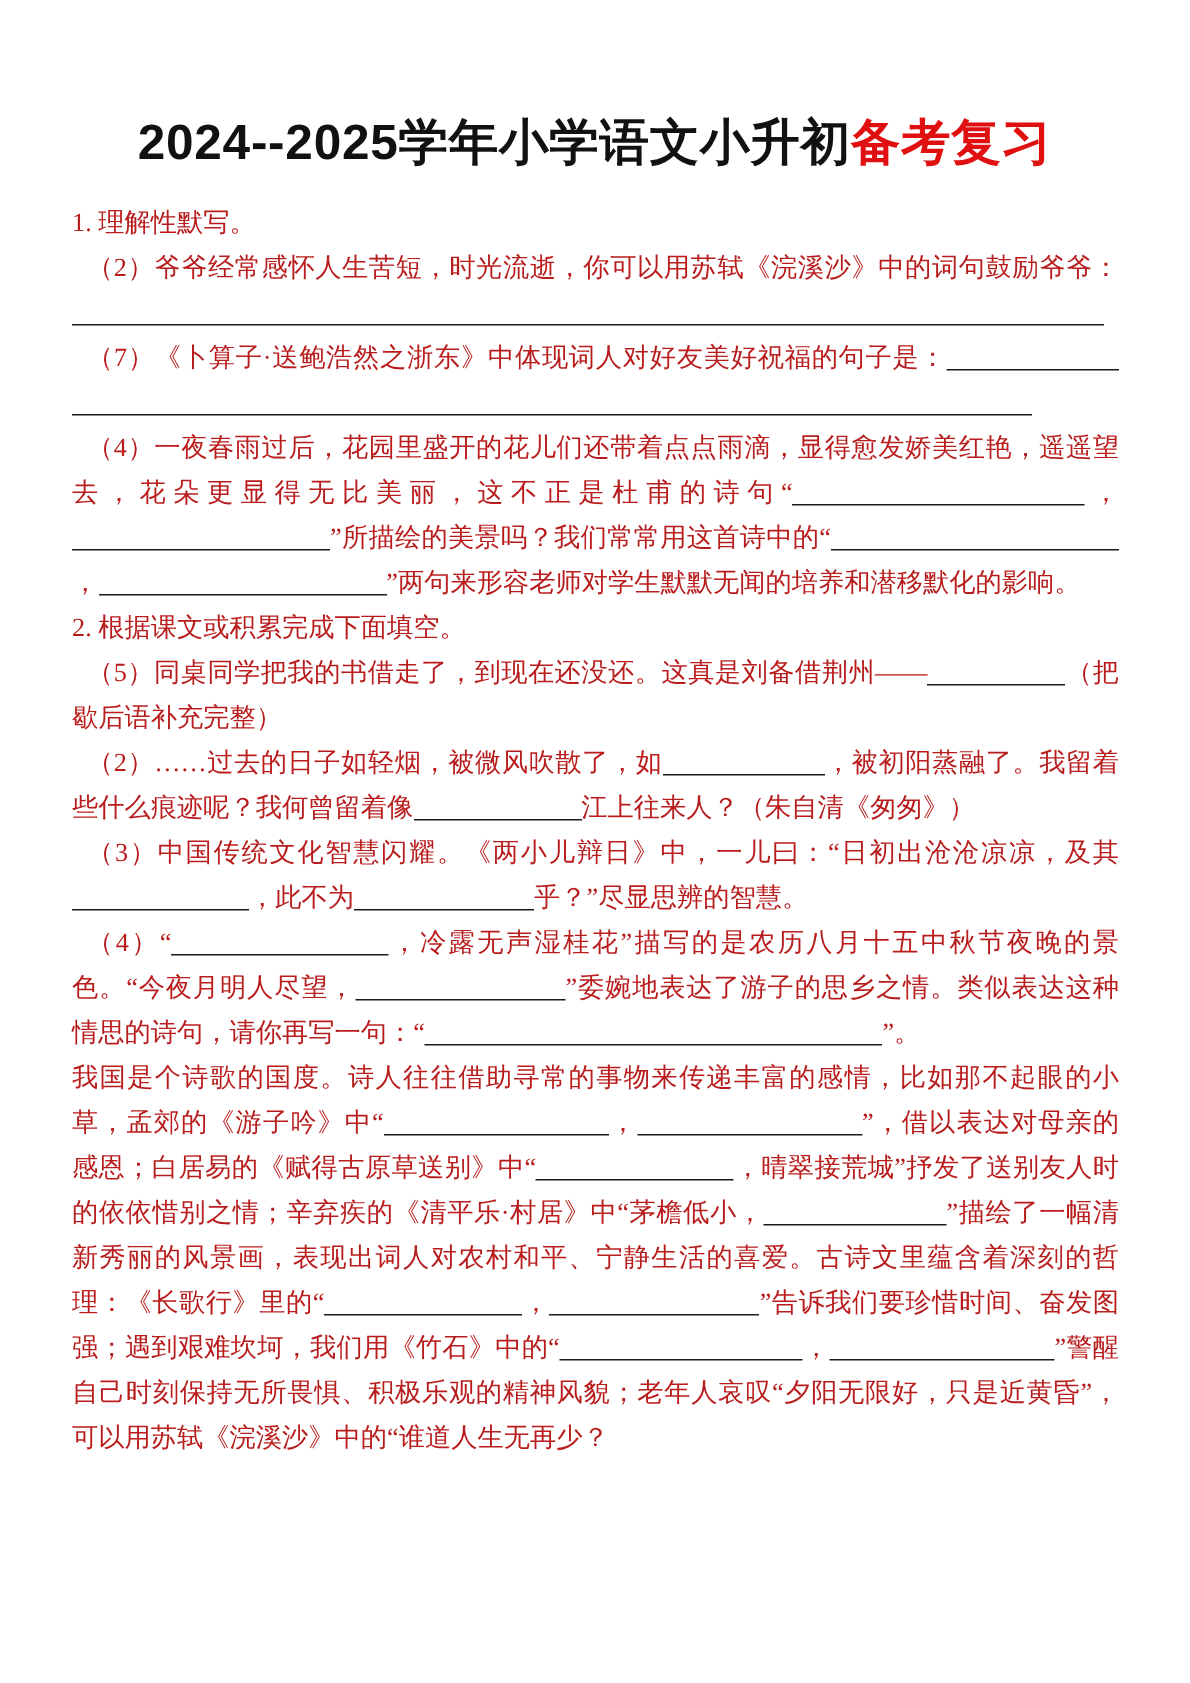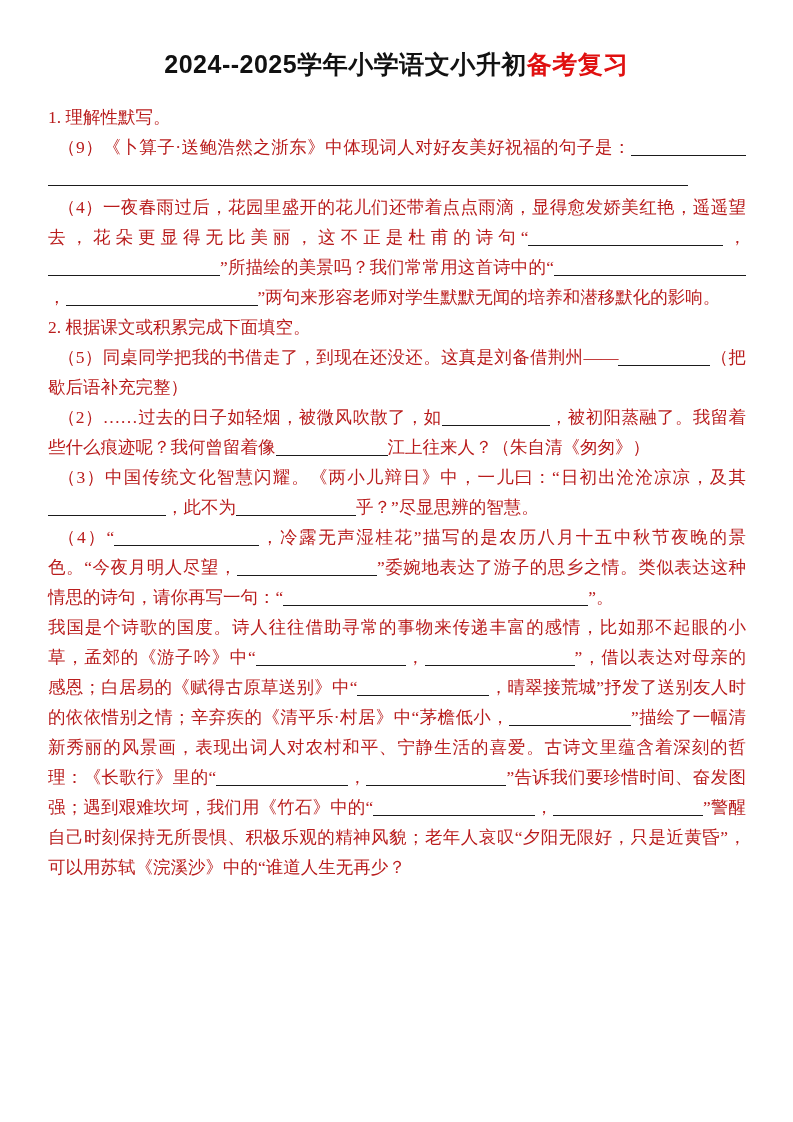--- a/index.html
+++ b/index.html
@@ -16,25 +16,26 @@
     overflow: hidden;
     box-sizing: border-box;
   }
   #doc-header {
     padding-top: 42px;
     text-align: center;
     font-family: "Liberation Sans", sans-serif;
     font-weight: bold;
   }
   #doc-title {
-    font-size: 25px;
+    font-size: 33px;
     line-height: 44px;
     color: #111111;
     letter-spacing: 0.5px;
     white-space: nowrap;
+    margin-top: 31px;
   }
   #doc-title .red, #doc-subtitle {
     color: #e01010;
   }
   #doc-subtitle {
     font-size: 28px;
     line-height: 36px;
     letter-spacing: 0.5px;
     white-space: nowrap;
   }
@@ -63,21 +64,22 @@
 </head>
 <body>
 
 <div id="page">
   <div id="doc-header">
     <div id="doc-title"><span>2024--2025学年小学语文小升初</span><span class="red">备考复习</span></div>
   </div>
 
   <div id="document-body">
       <p class="para"><span>1. 理解性默写。</span></p>
-      <p class="para indent"><span>（9）《卜算子·送鲍浩然之浙东》中体现词人对好友美好祝福的句子是：</span><span class="blank" style="width: 115px;"></span><span class="blank" style="width: 640px;"></span></p>
+      <p class="para indent"><span>（2）爷爷经常感怀人生苦短，时光流逝，你可以用苏轼《浣溪沙》中的词句鼓励爷爷：</span><span class="blank" style="width: 688px;"></span></p>
+      <p class="para indent"><span>（7）《卜算子·送鲍浩然之浙东》中体现词人对好友美好祝福的句子是：</span><span class="blank" style="width: 115px;"></span><span class="blank" style="width: 640px;"></span></p>
       <p class="para indent"><span>（4）一夜春雨过后，花园里盛开的花儿们还带着点点雨滴，显得愈发娇美红艳，遥遥望去，花朵更显得无比美丽，这不正是杜甫的诗句“</span><span class="blank" style="width: 195px;"></span><span>，</span><span class="blank" style="width: 172px;"></span><span>”所描绘的美景吗？我们常常用这首诗中的“</span><span class="blank" style="width: 192px;"></span><span>，</span><span class="blank" style="width: 192px;"></span><span>”两句来形容老师对学生默默无闻的培养和潜移默化的影响。</span></p>
       <p class="para"><span>2. 根据课文或积累完成下面填空。</span></p>
       <p class="para indent"><span>（5）同桌同学把我的书借走了，到现在还没还。这真是刘备借荆州——</span><span class="blank" style="width: 92px;"></span><span>（把歇后语补充完整）</span></p>
       <p class="para indent"><span>（2）……过去的日子如轻烟，被微风吹散了，如</span><span class="blank" style="width: 108px;"></span><span>，被初阳蒸融了。我留着些什么痕迹呢？我何曾留着像</span><span class="blank" style="width: 112px;"></span><span>江上往来人？（朱自清《匆匆》）</span></p>
       <p class="para indent"><span>（3）中国传统文化智慧闪耀。《两小儿辩日》中，一儿曰：“日初出沧沧凉凉，及其</span><span class="blank" style="width: 118px;"></span><span>，此不为</span><span class="blank" style="width: 120px;"></span><span>乎？”尽显思辨的智慧。</span></p>
       <p class="para indent"><span>（4）“</span><span class="blank" style="width: 145px;"></span><span>，冷露无声湿桂花”描写的是农历八月十五中秋节夜晚的景色。“今夜月明人尽望，</span><span class="blank" style="width: 140px;"></span><span>”委婉地表达了游子的思乡之情。类似表达这种情思的诗句，请你再写一句：“</span><span class="blank" style="width: 305px;"></span><span>”。</span></p>
       <p class="para"><span>我国是个诗歌的国度。诗人往往借助寻常的事物来传递丰富的感情，比如那不起眼的小草，孟郊的《游子吟》中“</span><span class="blank" style="width: 150px;"></span><span>，</span><span class="blank" style="width: 150px;"></span><span>”，借以表达对母亲的感恩；白居易的《赋得古原草送别》中“</span><span class="blank" style="width: 132px;"></span><span>，晴翠接荒城”抒发了送别友人时的依依惜别之情；辛弃疾的《清平乐·村居》中“茅檐低小，</span><span class="blank" style="width: 122px;"></span><span>”描绘了一幅清新秀丽的风景画，表现出词人对农村和平、宁静生活的喜爱。古诗文里蕴含着深刻的哲理：《长歌行》里的“</span><span class="blank" style="width: 132px;"></span><span>，</span><span class="blank" style="width: 140px;"></span><span>”告诉我们要珍惜时间、奋发图强；遇到艰难坎坷，我们用《竹石》中的“</span><span class="blank" style="width: 162px;"></span><span>，</span><span class="blank" style="width: 150px;"></span><span>”警醒自己时刻保持无所畏惧、积极乐观的精神风貌；老年人哀叹“夕阳无限好，只是近黄昏”，可以用苏轼《浣溪沙》中的“谁道人生无再少？</span></p>
     </div>
 </div>
 

